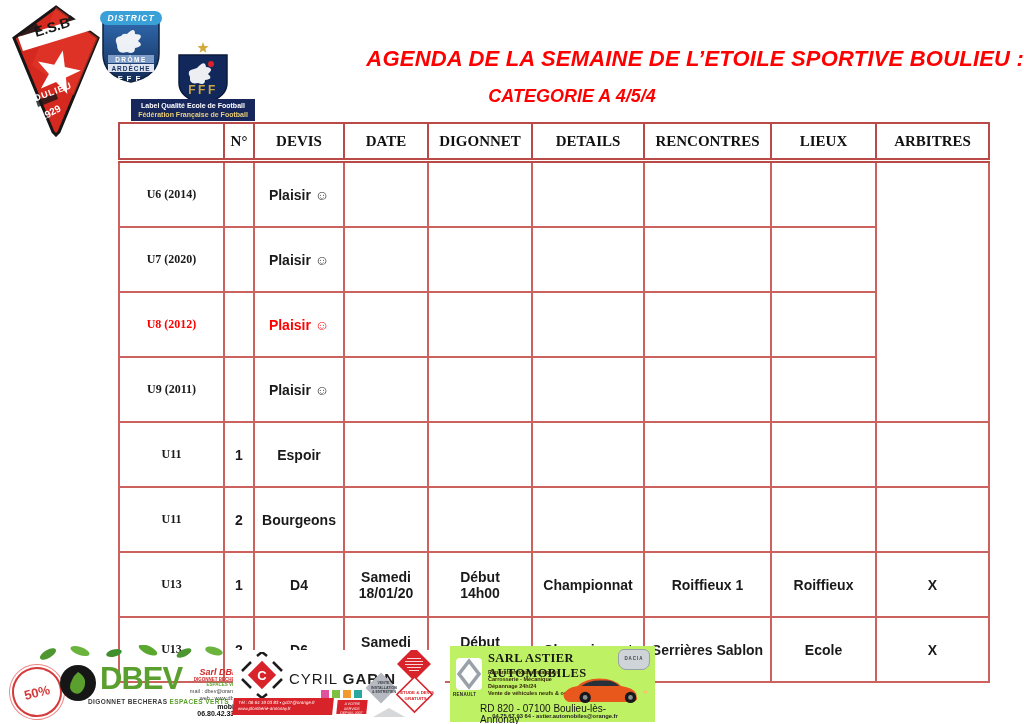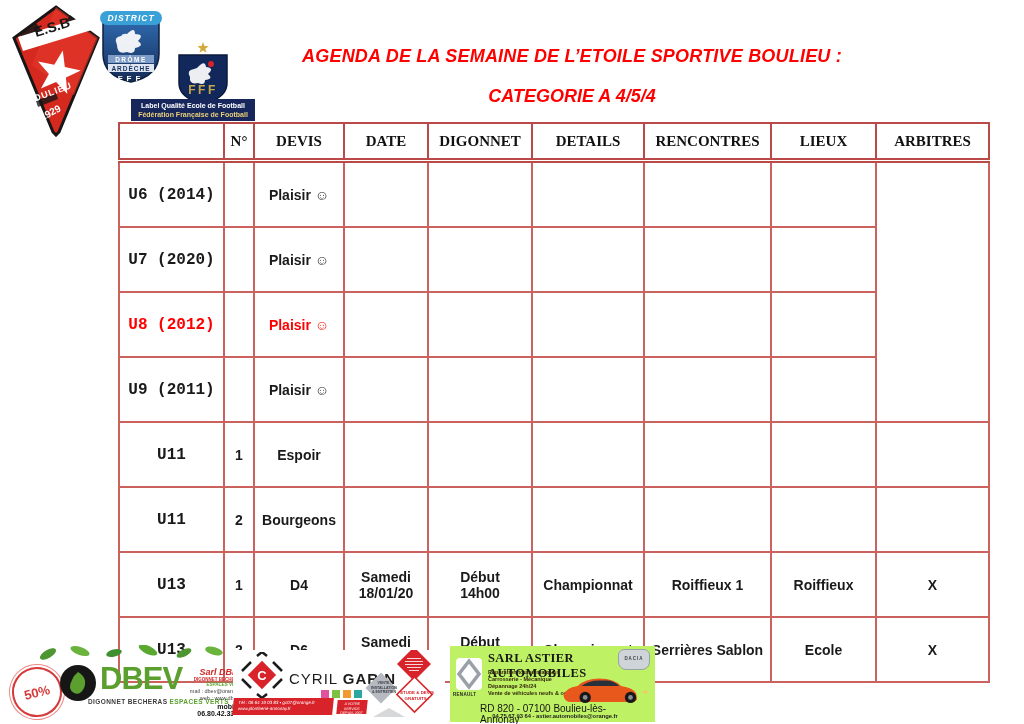--- a/index.html
+++ b/index.html
@@ -2,42 +2,42 @@
 <html><head>
 <meta charset="utf-8">
 <style>
   html,body { margin:0; padding:0; background:#fff; }
   .page { position:relative; width:1024px; height:724px; background:#ffffff; overflow:hidden;
           font-family:"Liberation Sans","DejaVu Sans",sans-serif; }
 
   
   .title1, .title2 { position:absolute; left:120px; right:0; text-align:center;
     color:#ff0000; font-weight:bold; font-style:italic; font-family:"Liberation Sans",sans-serif; }
-  .title1 { top:46px; font-size:18px; letter-spacing:0.2px; }
+  .title1 { top:46px; font-size:22px; letter-spacing:0.2px;text-align:right; }
   .title2 { top:86px; font-size:18px; }
 
   
   .logo-esb { position:absolute; left:12px; top:5px; width:88px; height:132px; }
   .logo-district { position:absolute; left:99px; top:10px; width:64px; height:76px; }
   .logo-fff { position:absolute; left:177px; top:42px; width:52px; height:60px; }
   .label-banner { position:absolute; left:131px; top:99px; width:124px; height:22px;
     background:#17275c; color:#fff; font-size:7px; font-weight:bold; text-align:center;
     display:flex; flex-direction:column; justify-content:center; line-height:9px; }
   .label-banner .l2 { color:#e9cf79; }
 
   
   table.agenda { position:absolute; left:118px; top:122px; width:870px;
     border-collapse:collapse; table-layout:fixed; border:2px solid #b94a47; }
   table.agenda th { border:2px solid #b94a47; border-bottom:5px double #b94a47;
     font-family:"Liberation Serif",serif; font-size:15px; font-weight:bold; color:#111;
     height:32px; background:#fff; }
   table.agenda td { border:2px solid #cb625e; height:61px; text-align:center; vertical-align:middle;
     font-family:"Liberation Sans","DejaVu Sans",sans-serif; font-weight:bold; font-size:14px;
     color:#1a1a1a; white-space:pre-line; }
-  table.agenda td.lbl { font-family:Liberation Mono, monospace; font-size:16px; }
+  table.agenda td.lbl { font-family:Liberation Serif, serif; font-size:12px; }
   table.agenda tr.red td { color:#ff0000; }
 
   
   .dbev { position:absolute; left:8px; top:645px; width:222px; height:76px; }
   .dbev .leaves { position:absolute; left:28px; top:0; }
   .stamp { position:absolute; left:4px; top:22px; width:46px; height:46px; border-radius:50%;
     border:2px solid #d63b3b; box-shadow:0 0 0 2px #fff,0 0 0 3px #e88; transform:rotate(-14deg);
     display:flex; align-items:center; justify-content:center; color:#d63b3b; font-weight:bold; font-size:13px; }
   .dbev .disc { position:absolute; left:52px; top:20px; width:36px; height:36px; border-radius:50%; background:#161616; }
   .dbev .disc svg { position:absolute; left:6px; top:5px; }

